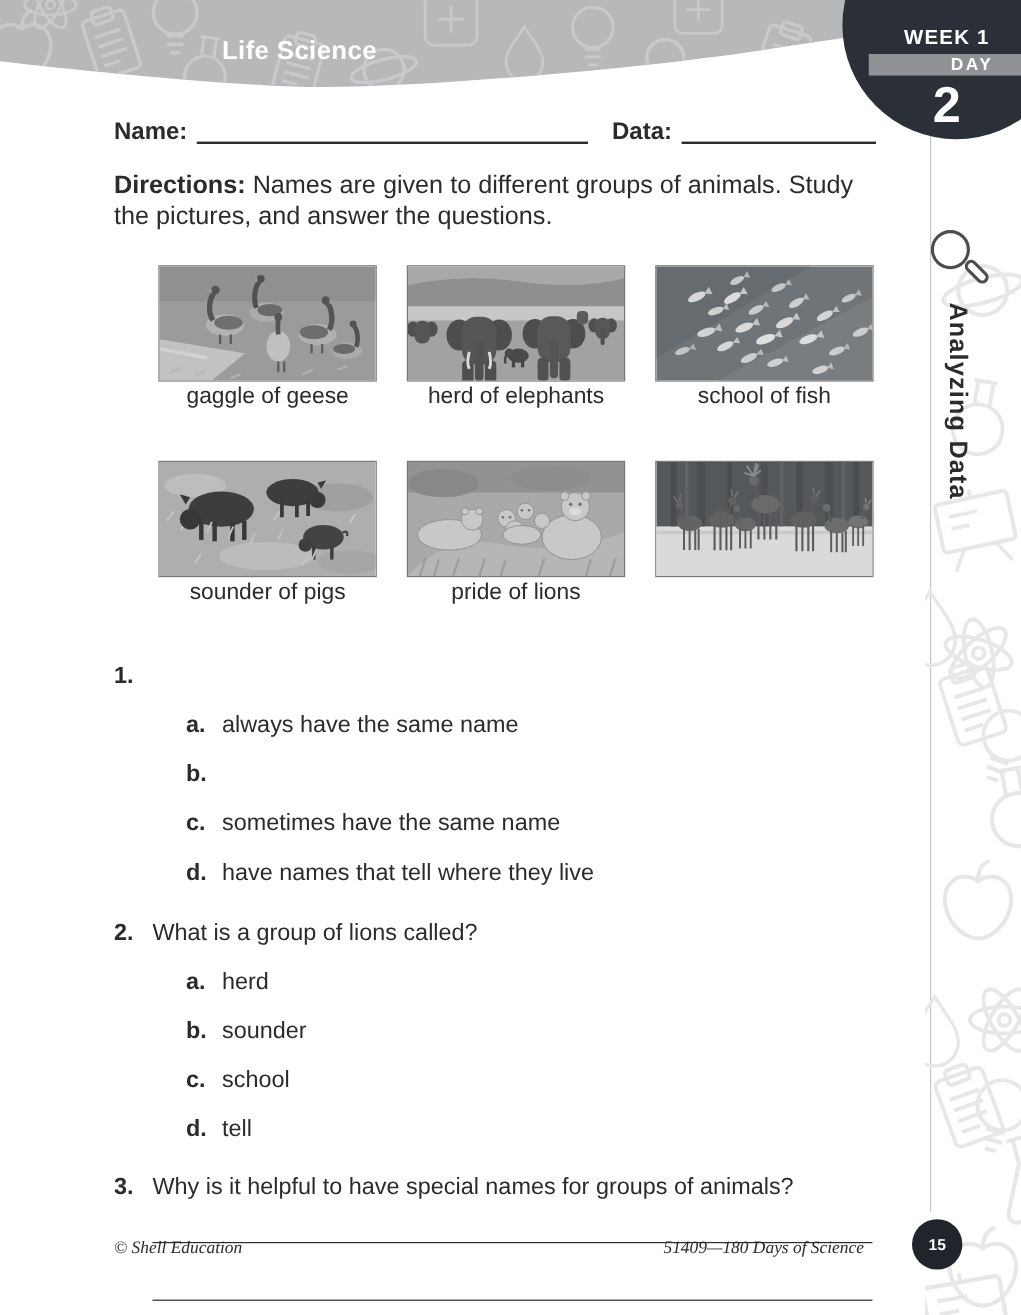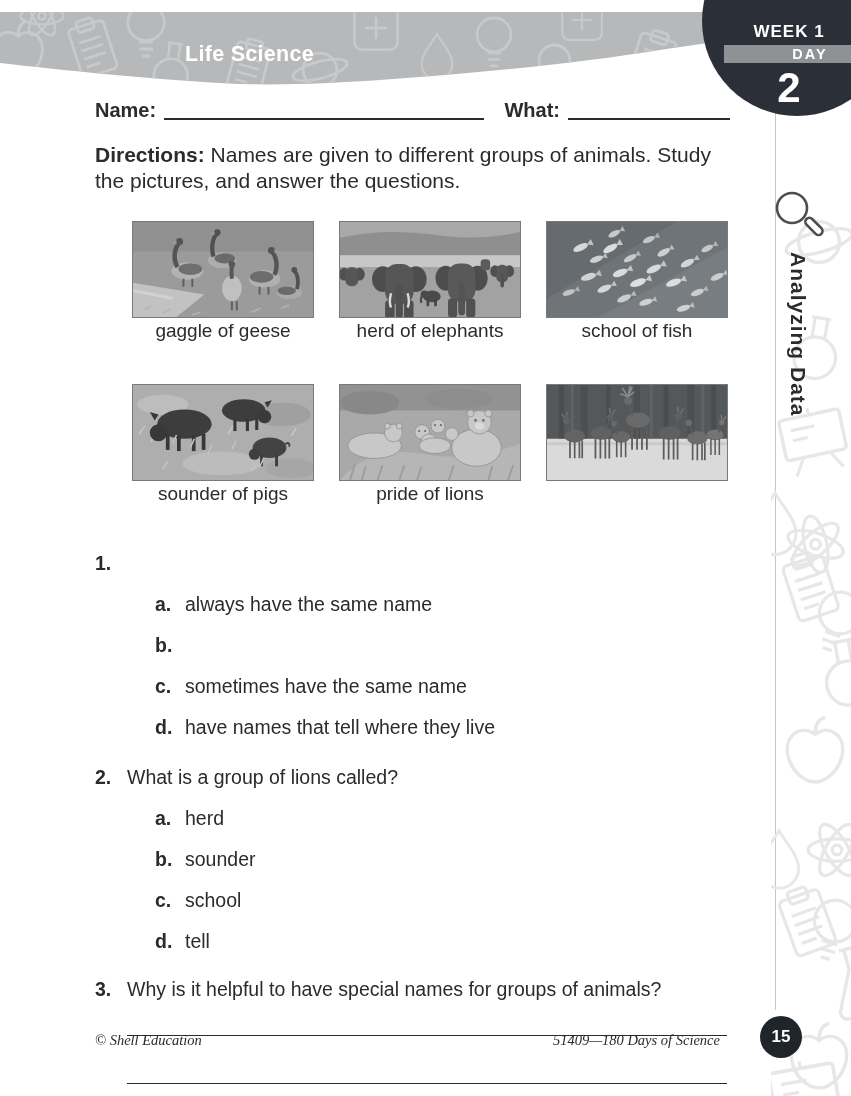--- a/index.html
+++ b/index.html
@@ -1,21 +1,21 @@
 <!DOCTYPE html>
 <html><head>
 <meta charset="utf-8">
 <style>
   html,body{margin:0;padding:0}
   body{
     width:851px;height:1096px;position:relative;overflow:hidden;background:#ffffff;
     font-family:"Liberation Sans",sans-serif;color:#2b2b2b;
   }
   
-  .banner{position:absolute;top:12px;left:0;width:851px;height:82px}
+  .banner{position:absolute;top:0;left:0;width:851px;height:82px}
   .banner svg{display:block}
   .banner-title{
     position:absolute;left:185px;top:30px;font-size:21.5px;font-weight:700;color:#ffffff;letter-spacing:.3px;
   }
   
   .badge{
     position:absolute;top:-74px;left:702px;width:190px;height:190px;border-radius:50%;
     background:#2b3038;z-index:5;display:flex;flex-direction:column;align-items:center;
   }
   .badge-week{margin-top:96px;font-size:17px;font-weight:700;color:#fff;letter-spacing:1px;transform:translateX(-8px)}
@@ -53,21 +53,21 @@
   .choice{display:flex;margin-top:15px;font-size:19.5px;line-height:26px}
   .cletter{font-weight:700;flex:0 0 30px}
   .answers{margin-left:32px}
   .ans-line{width:600px;border-bottom:1.8px solid #2b2b2b}
   .ans-1{height:33px}.ans-2{height:47px}
   
   .footer-left{position:absolute;left:95px;top:1032px;font-family:"Liberation Serif",serif;font-style:italic;font-size:14.5px}
   .footer-right{position:absolute;right:131px;top:1032px;font-family:"Liberation Serif",serif;font-style:italic;font-size:14.5px}
   .page-badge{
     position:absolute;left:760px;top:1016px;width:42px;height:42px;border-radius:50%;background:#20242b;
-    color:#fff;font-size:17px;font-weight:700;display:flex;align-items:center;justify-content:center;z-index:4;
+    color:#fff;font-size:13px;font-weight:700;display:flex;align-items:center;justify-content:center;z-index:4;
   }
 </style>
 </head>
 <body>
 
 <div class="banner">
   <svg width="851" height="82" viewBox="0 0 851 82">
     <defs>
       <symbol id="i-clip" overflow="visible">
         <rect x="6" y="4" width="26" height="36" rx="3" fill="none" stroke-width="2"></rect>
@@ -172,21 +172,21 @@
   <rect x="32.5" y="31" width="8" height="21" rx="4" transform="rotate(-45 36.5 31)" fill="#ffffff" stroke="#4d4d4d" stroke-width="2.6"></rect>
 </svg>
 
 <div class="rail-label">Analyzing Data</div>
 
 <div class="content">
 
   <div class="name-row">
     <span class="lbl">Name:</span>
     <span class="fill-line"></span>
-    <span class="lbl">What:</span>
+    <span class="lbl">Data:</span>
     <span class="date-line"></span>
   </div>
 
   <div class="directions">
     <b>Directions:</b>
     <span>Names are given to different groups of animals.  Study the pictures, and answer the questions.</span>
   </div>
 
   <div class="gallery">
 

